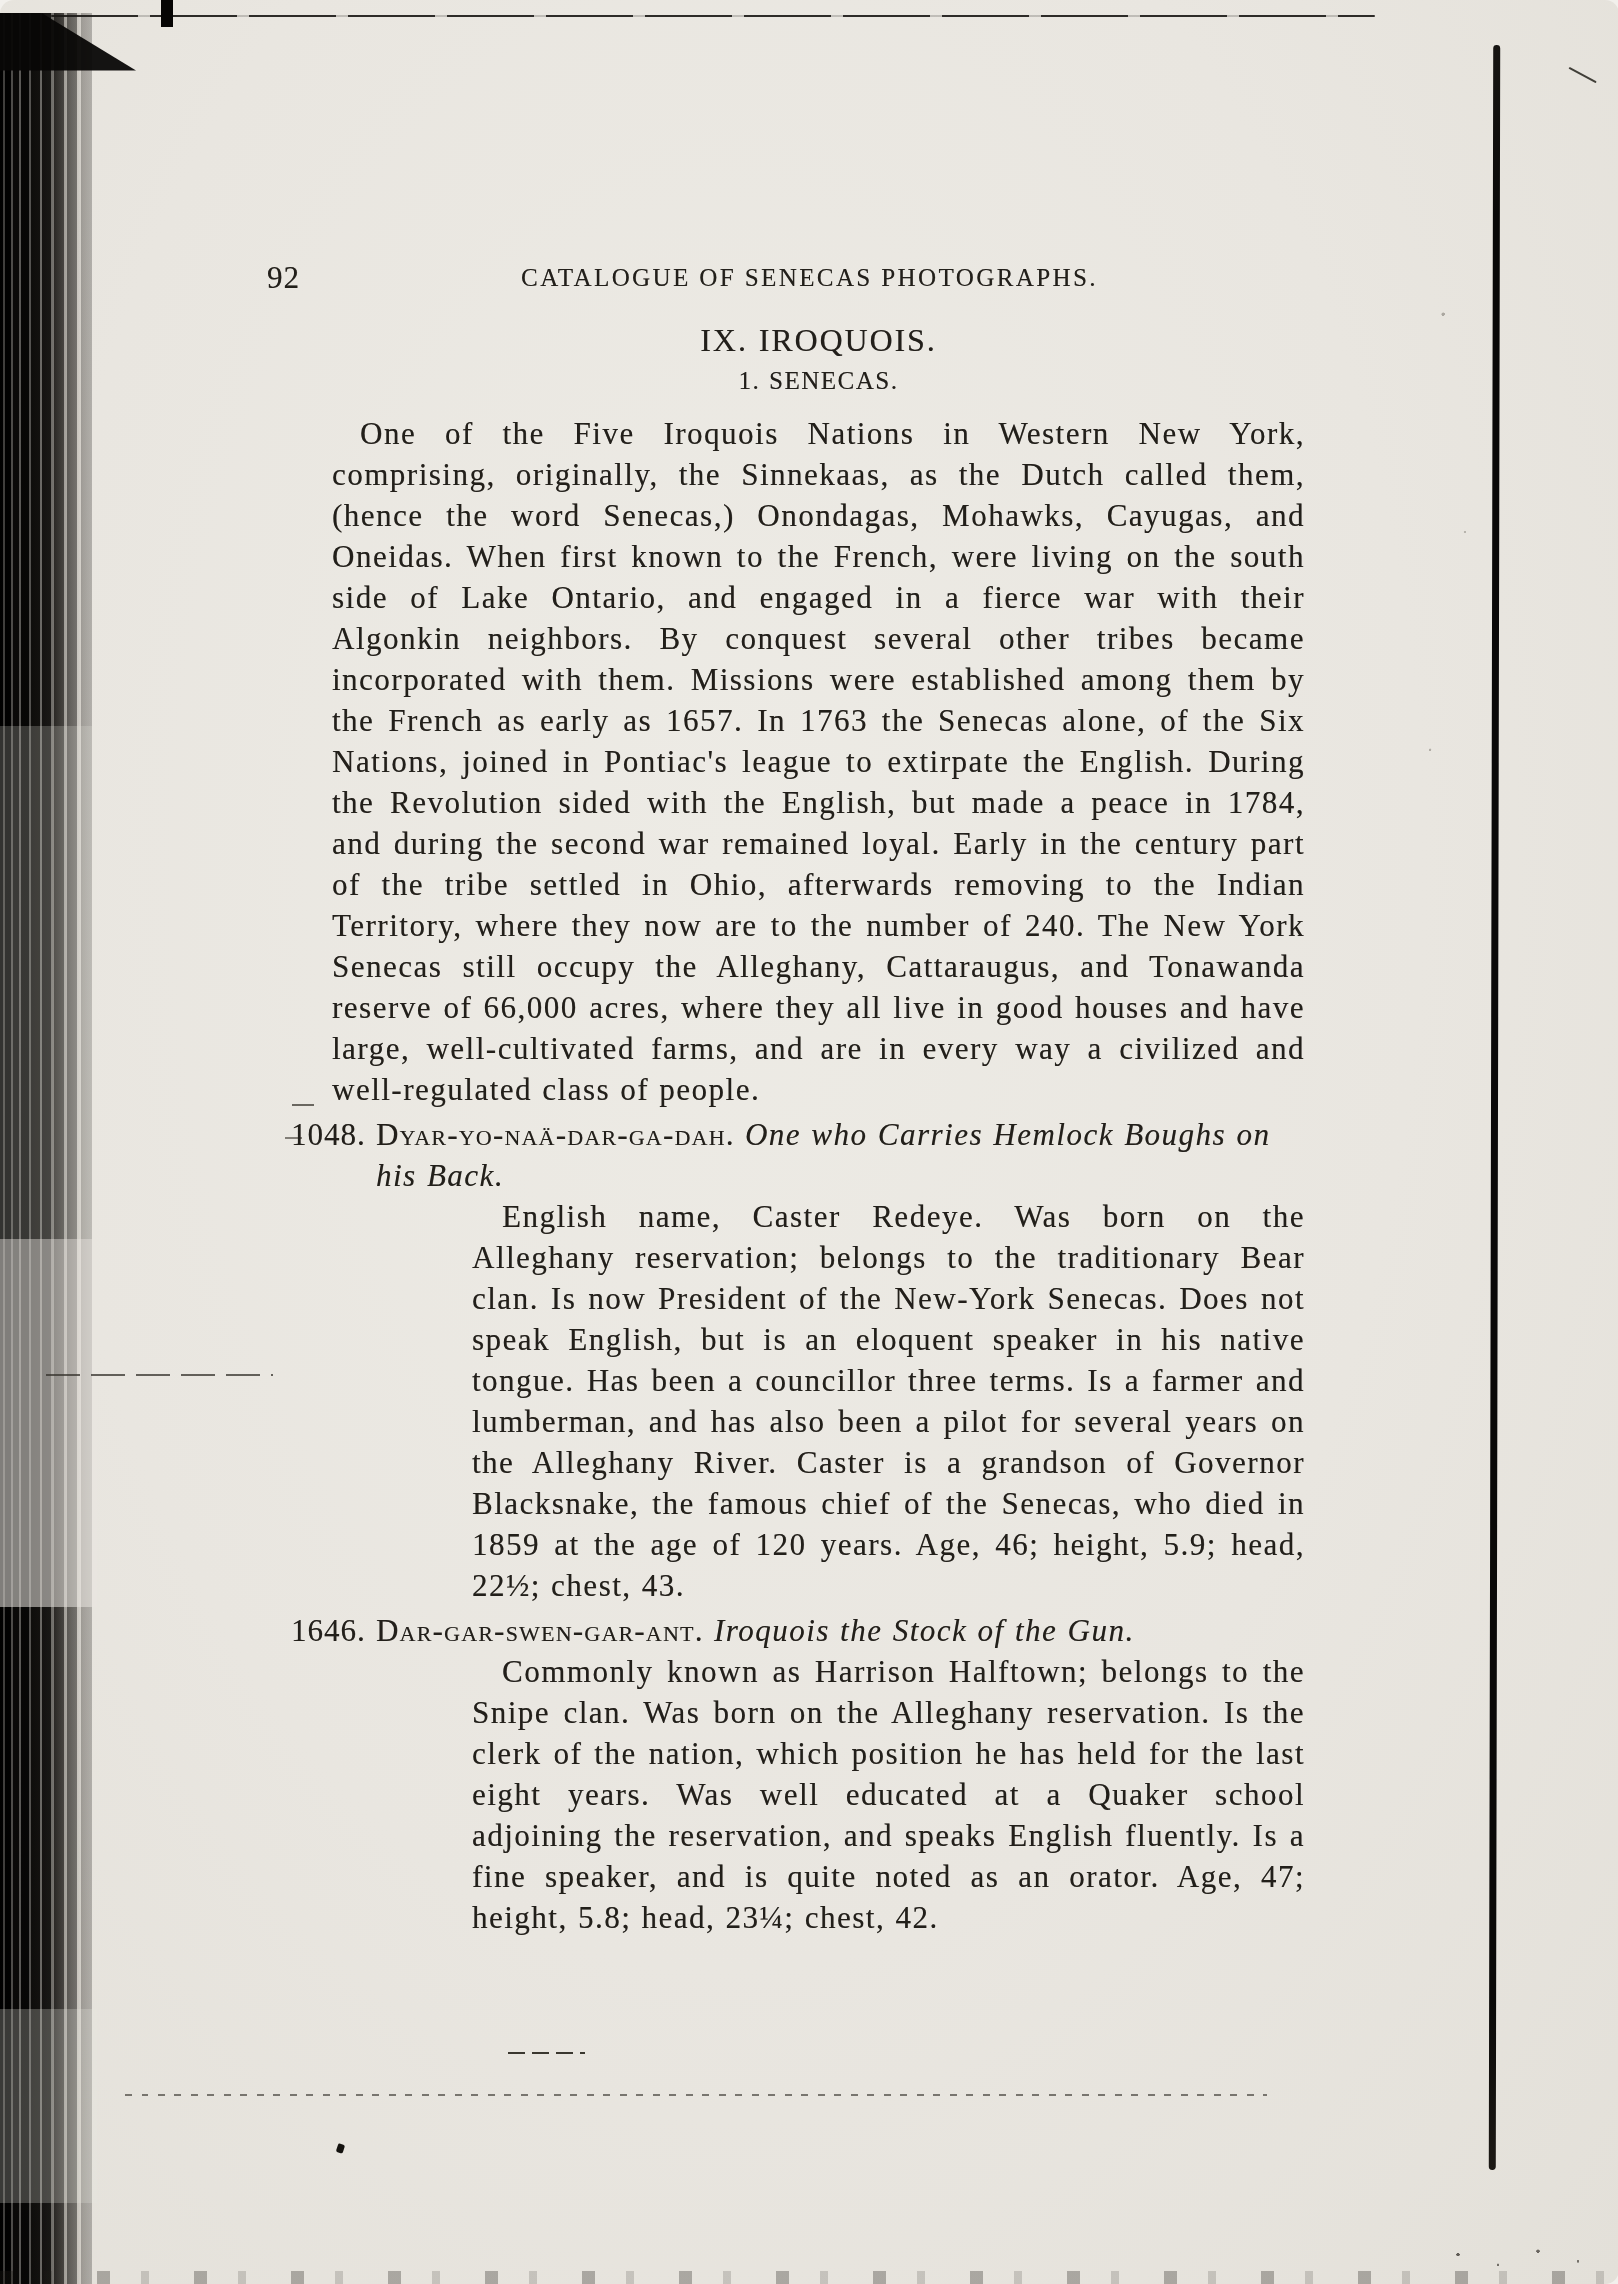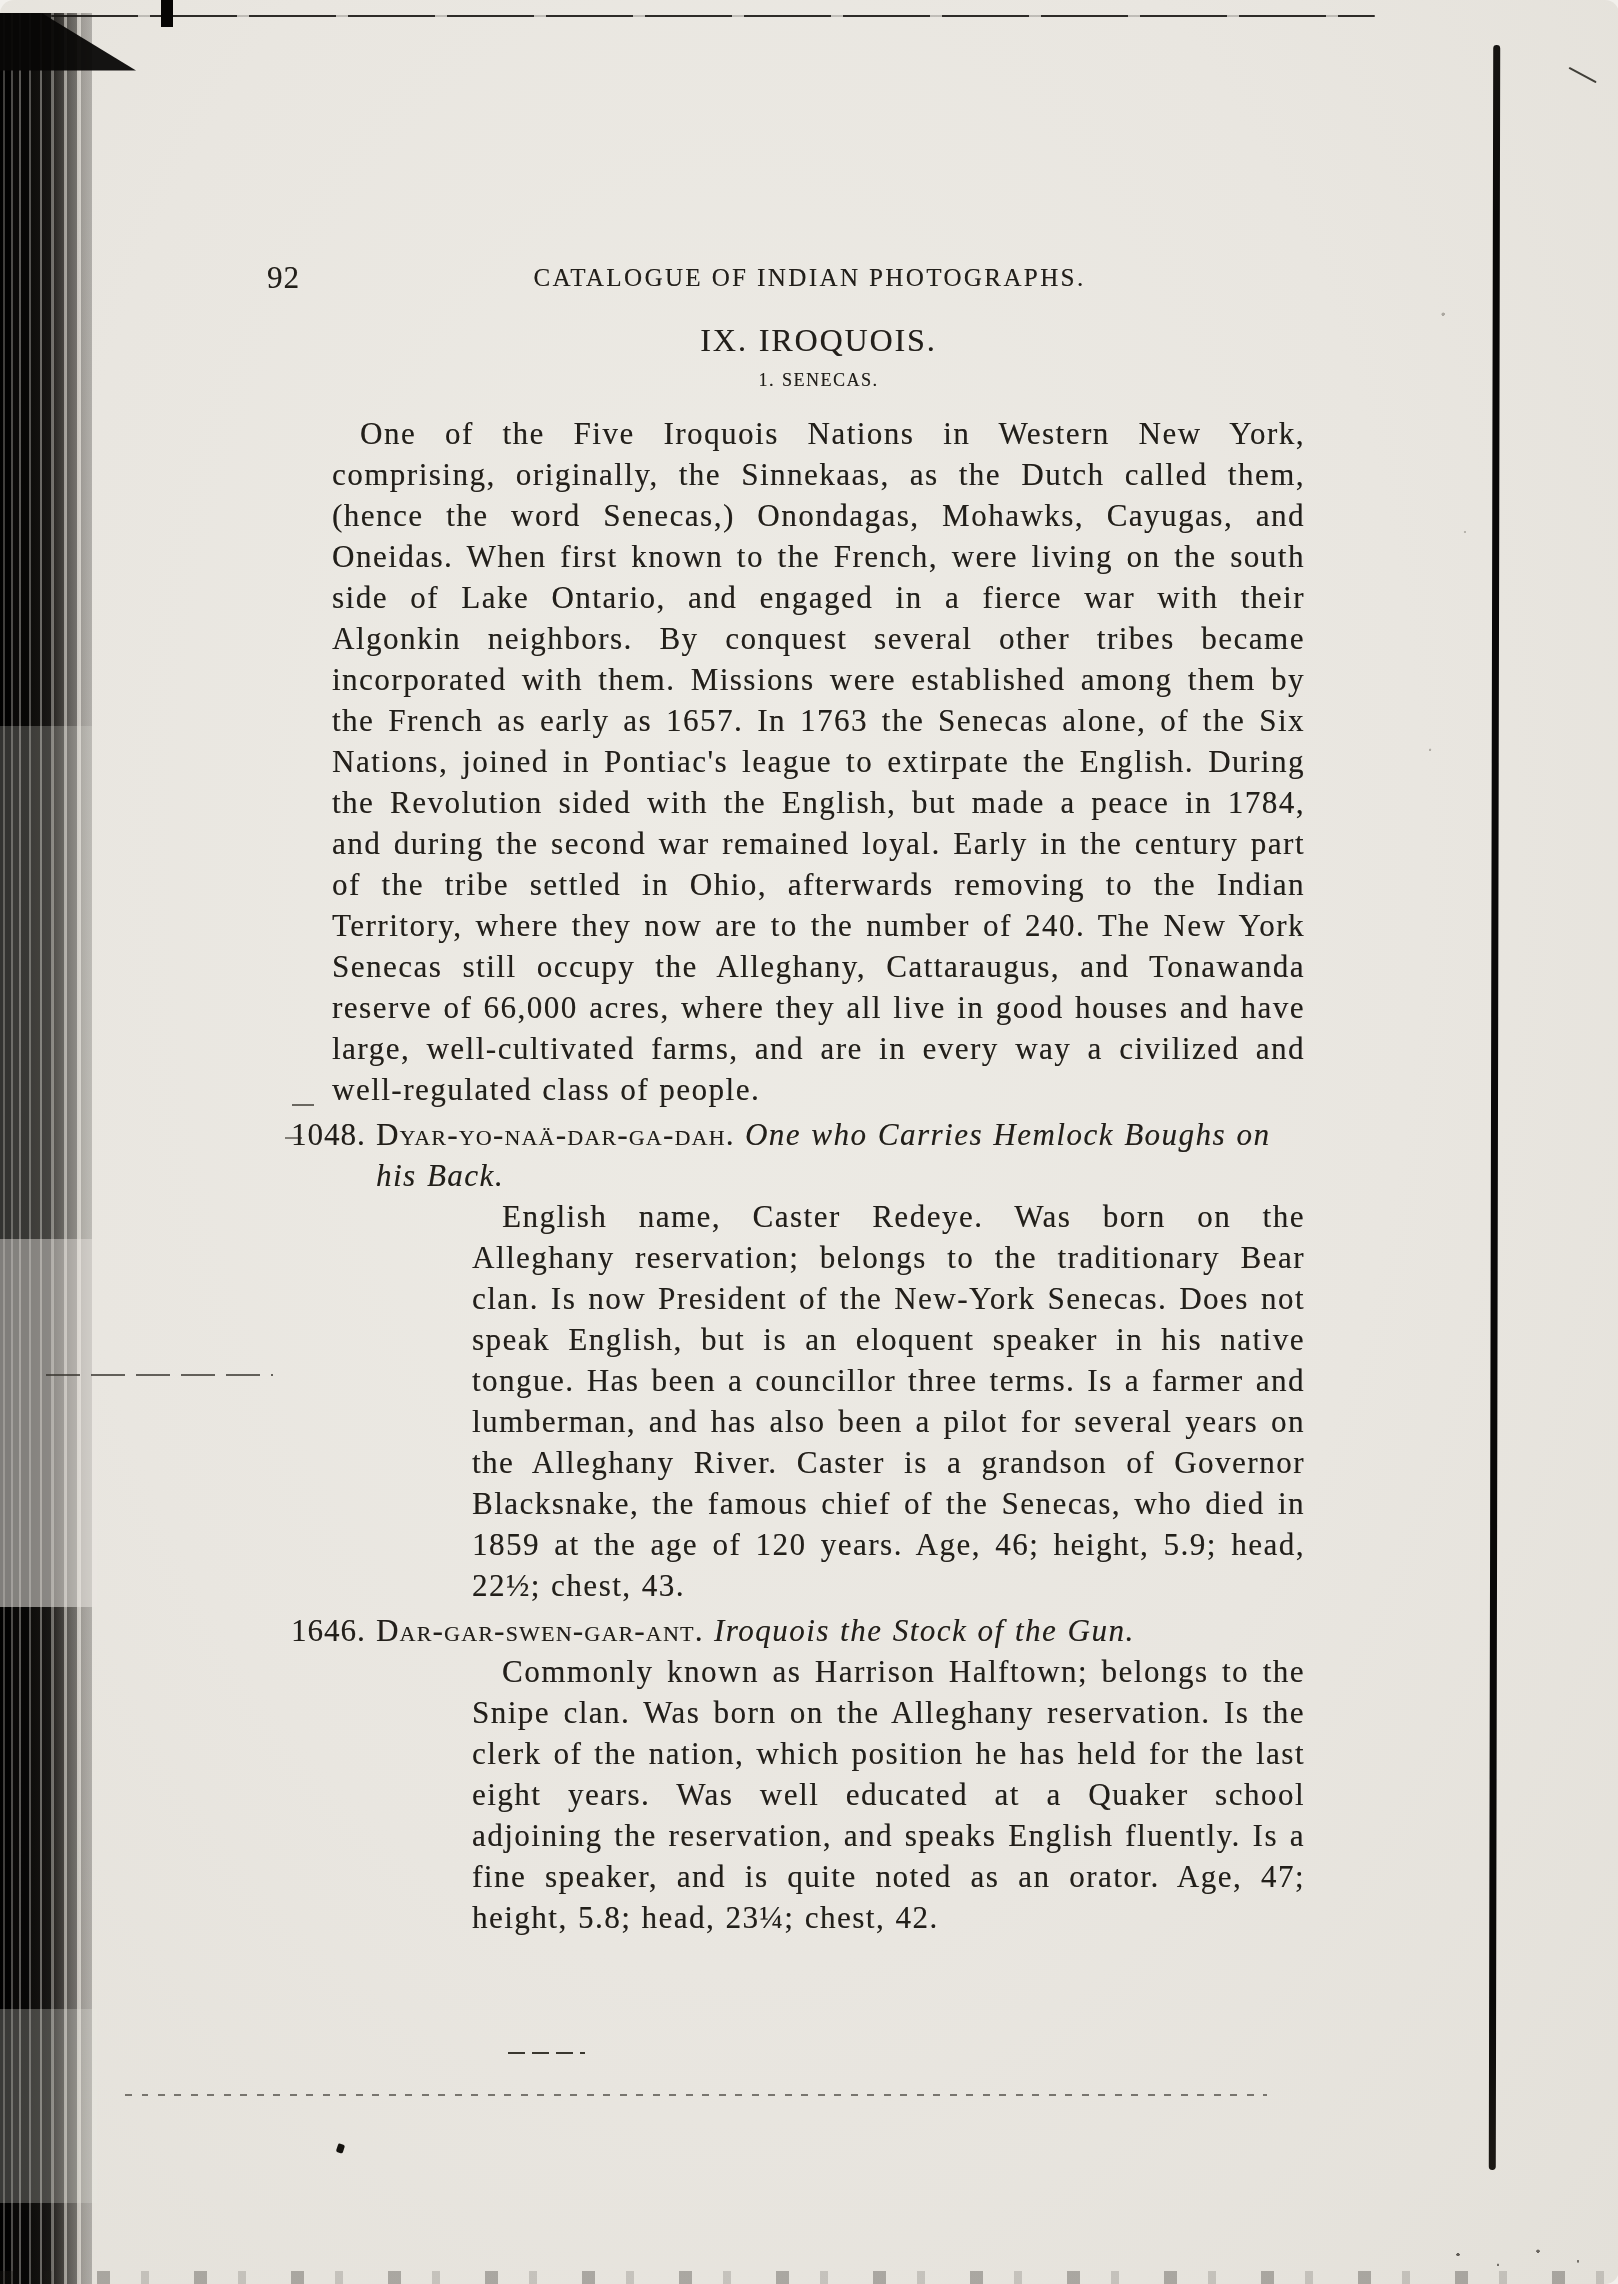--- a/index.html
+++ b/index.html
@@ -107,21 +107,21 @@
   .content {
     position:absolute; left:332px; top:320px; width:973px;
     font-size:31px; line-height:41px; letter-spacing:1.5px; word-spacing:1px;
     text-align:justify;
   }
   .section-title {
     text-align:center; font-size:32px; font-weight:normal;
     letter-spacing:1.9px; margin:0 0 3.9px 0; line-height:40px;
   }
   .subsection-title {
-    text-align:center; font-size:18px; font-weight:normal;
+    text-align:center; font-size:25px; font-weight:normal;
     letter-spacing:1.5px; margin:0 0 16.5px 0; line-height:33px;
   }
   .intro { margin:0; text-indent:28px; }
   .entry-head {
     margin:4px 0 0 -41px; width:1014px;
     padding-left:85px; text-indent:-85px;
     text-align:left;
   }
   .entry-num { letter-spacing:1px; }
   .native-name { font-variant: small-caps; letter-spacing:1.2px; }
@@ -149,21 +149,21 @@
     <div class="artifact dash-mid2"></div>
     <div class="artifact bottom-dots"></div>
     <div class="artifact speck-diamond"></div>
     <div class="artifact bottom-edge"></div>
     <div class="artifact bottom-right-specks"></div>
     <div class="artifact right-specks"></div>
   </div>
 
   <div class="running-head printed">
     <span class="page-num">92</span>
-    <span class="head-title">CATALOGUE OF INDIAN PHOTOGRAPHS.</span>
+    <span class="head-title">CATALOGUE OF SENECAS PHOTOGRAPHS.</span>
   </div>
 
   <div class="content printed">
     <h1 class="section-title">IX. IROQUOIS.</h1>
     <h2 class="subsection-title">1. SENECAS.</h2>
 
     <p class="intro">One of the Five Iroquois Nations in Western New York, comprising, originally, the Sinnekaas, as the Dutch called them, (hence the word Senecas,) Onondagas, Mohawks, Cayugas, and Oneidas. When first known to the French, were living on the south side of Lake Ontario, and engaged in a fierce war with their Algonkin neighbors. By conquest several other tribes became incorporated with them. Missions were established among them by the French as early as 1657. In 1763 the Senecas alone, of the Six Nations, joined in Pontiac's league to extirpate the English. During the Revolution sided with the English, but made a peace in 1784, and during the second war remained loyal. Early in the century part of the tribe settled in Ohio, afterwards removing to the Indian Territory, where they now are to the number of 240. The New York Senecas still occupy the Alleghany, Cattaraugus, and Tonawanda reserve of 66,000 acres, where they all live in good houses and have large, well-cultivated farms, and are in every way a civilized and well-regulated class of people.</p>
 
     <div>
       <p class="entry-head"><span class="entry-num">1048.</span> <span class="native-name">Dyar-yo-naä-dar-ga-dah.</span> <span class="translation">One who Carries Hemlock Boughs on his Back.</span></p>

